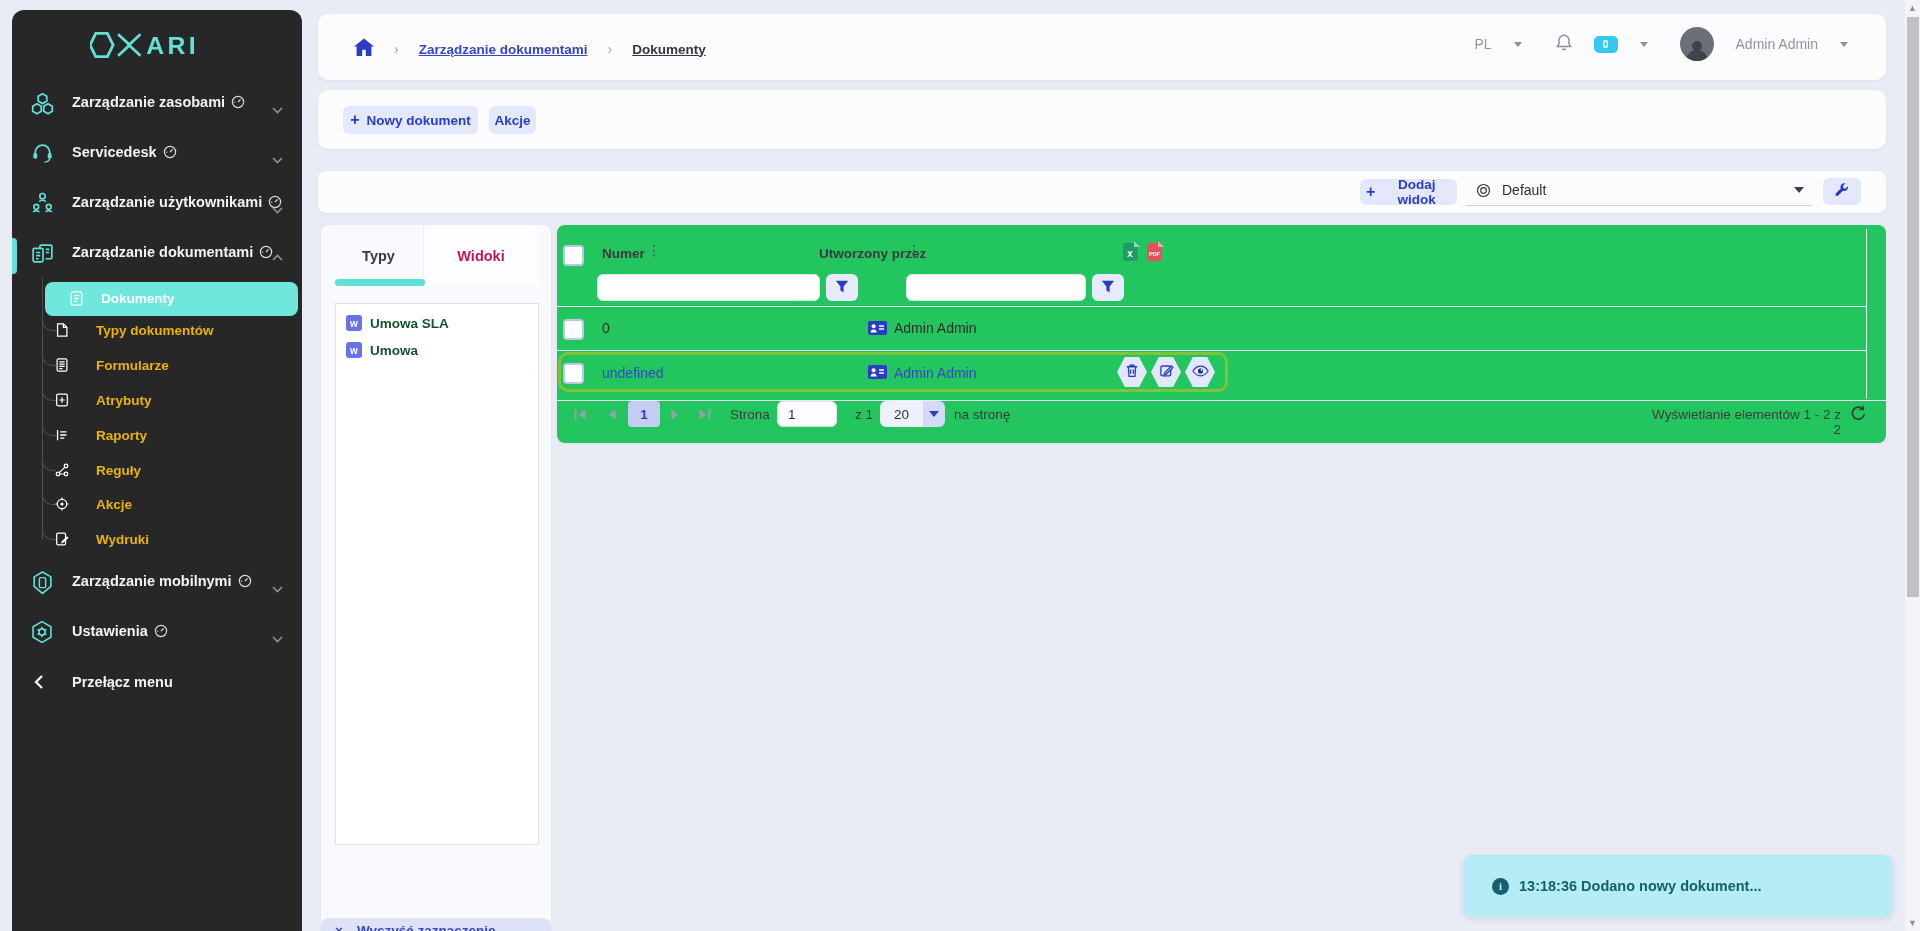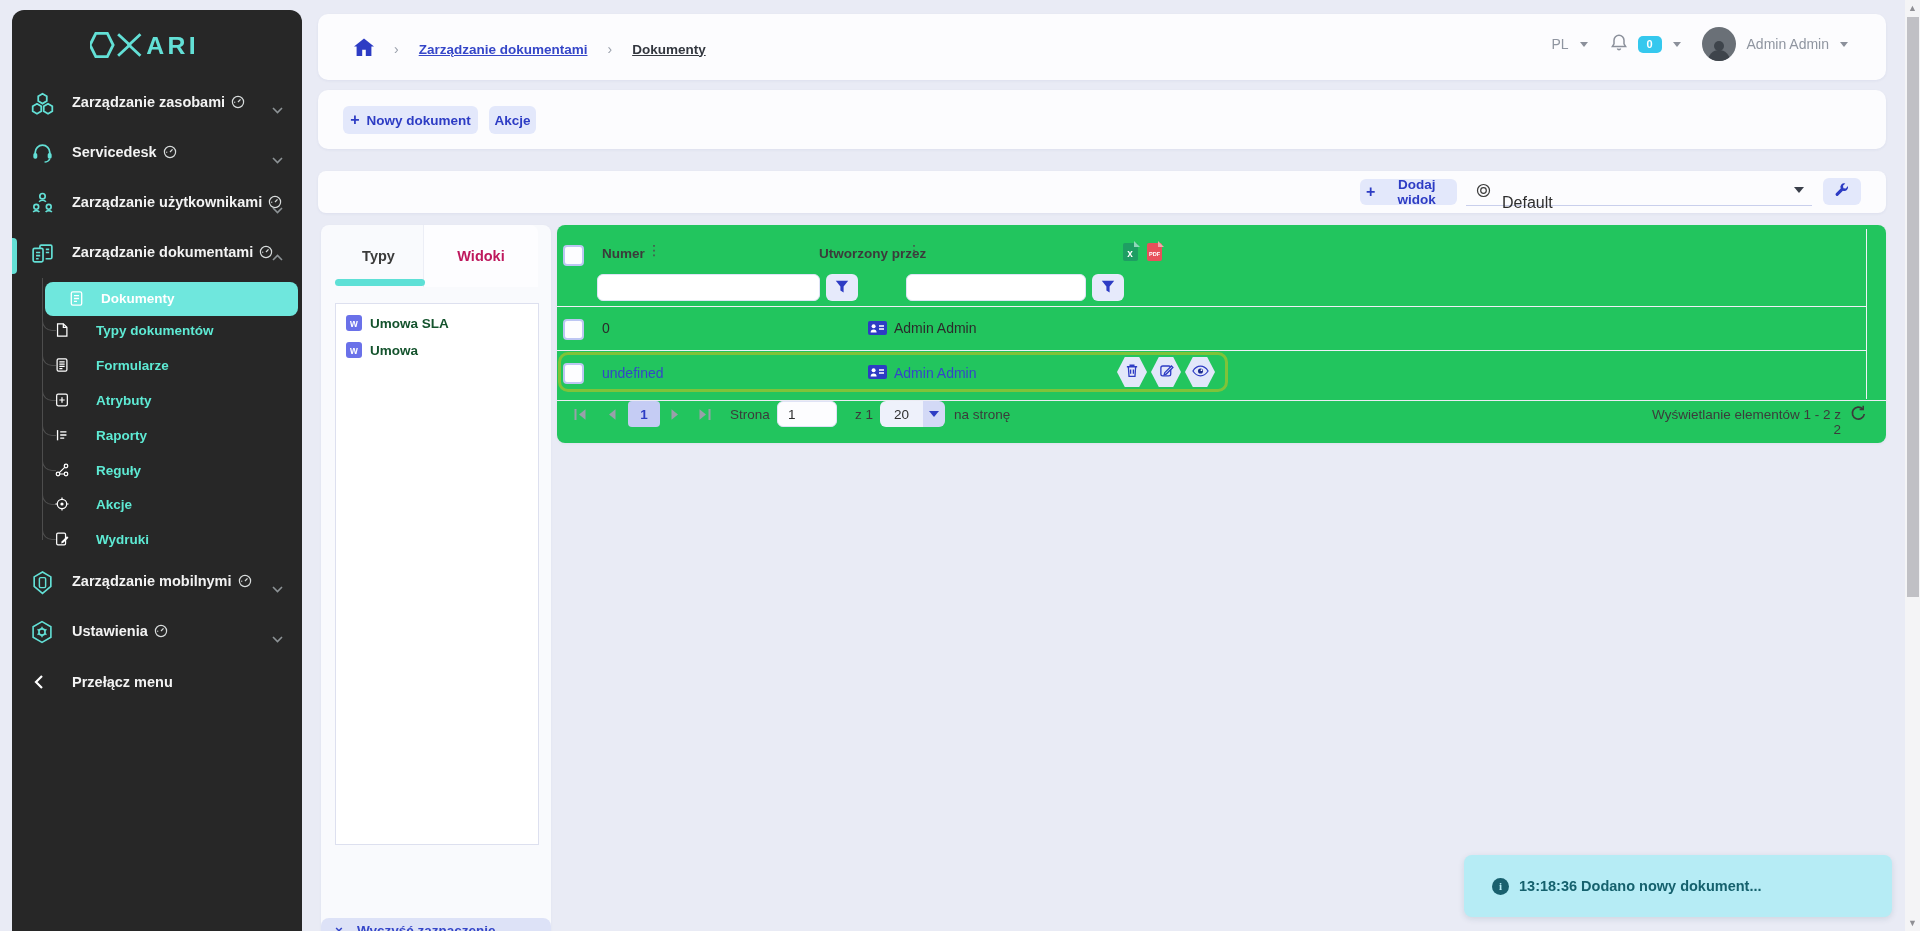--- a/index.html
+++ b/index.html
@@ -15,21 +15,21 @@
   .nav-item .nicon{position:absolute;left:17px;width:26px;height:26px;color:#63e0d6;display:flex;align-items:center;justify-content:center}
   .nav-item .nlabel{position:absolute;left:60px;font-size:14.5px;font-weight:700;color:#f3f3f3;white-space:nowrap}
   .gauge{display:inline-block;vertical-align:-2px;margin-left:6px;color:#d8dcdc}
   .chev{position:absolute;left:260px;top:22px;color:#8d9396}
   .chev.up{transform:rotate(180deg)}
   .active-bar{position:absolute;left:0;top:228px;width:5px;height:36px;background:#63e0d6;border-radius:0 4px 4px 0}
   .guide{position:absolute;left:30px;top:268px;width:1px;height:262px;background:#4d4d4d}
   .connector{position:absolute;left:30px;width:13px;height:17px;border-left:1px solid #4d4d4d;border-bottom:1px solid #4d4d4d;border-bottom-left-radius:10px}
   .sub-item{position:absolute;left:0;width:290px;height:32px;display:flex;align-items:center;cursor:pointer}
   .sub-item .sicon{position:absolute;left:41px;width:18px;height:18px;color:#fff;display:flex;align-items:center;justify-content:center}
-  .sub-item .slabel{position:absolute;left:84px;font-size:13.5px;font-weight:700;color:#5eead4;white-space:nowrap}
+  .sub-item .slabel{position:absolute;left:84px;font-size:13.5px;font-weight:700;color:#eab308;white-space:nowrap}
   .sub-pill{position:absolute;left:33px;top:272px;width:253px;height:34px;background:#6fe7dd;border-radius:8px;cursor:pointer}
   .sub-pill .sicon{position:absolute;left:23px;top:8px;width:18px;height:18px;color:#fff}
   .sub-pill .slabel{position:absolute;left:56px;top:9px;font-size:13.5px;font-weight:700;color:#fff}
 
   
   .crumb-link{color:#3546c8;text-decoration:underline;font-size:13.5px;font-weight:600;cursor:pointer}
   .crumb-current{color:#33373f;text-decoration:underline;font-size:13.5px;font-weight:600;cursor:pointer}
   .crumb-sep{color:#9aa0ab;font-size:14px}
   .caret{display:inline-block;width:0;height:0;border-left:4.5px solid transparent;border-right:4.5px solid transparent;border-top:5.5px solid #8b909b;cursor:pointer}
   .userbar-txt{color:#8f95a0;font-size:14px}
@@ -317,21 +317,21 @@
       <span class="cursor">
         <svg width="20" height="18" viewBox="0 0 20 18" fill="#2d3cc4">
             <path d="M10 .5 0 8.6h2.6V18h5.6v-6.2h3.6V18h5.6V8.6H20z"></path>
           </svg>
       </span>
       <span class="crumb-sep">›</span>
       <span class="crumb-link">Zarządzanie dokumentami</span>
       <span class="crumb-sep">›</span>
       <span class="crumb-current">Dokumenty</span>
     </div>
-    <div class="abs" style="right:38px;top:13px;display:flex;align-items:center;gap:11px">
+    <div class="abs" style="right:38px;top:13px;display:flex;align-items:center;gap:22px">
       <span class="userbar-txt cursor">PL</span>
       <span class="caret"></span>
       <span class="cursor" style="margin-left:12px">
         <svg width="16" height="19" viewBox="0 0 16 19" fill="none" stroke="#8b909b" stroke-width="1.5">
             <path d="M8 2.2a5 5 0 0 1 5 5v3.6l1.6 2.6H1.4L3 10.8V7.2a5 5 0 0 1 5-5z"></path>
             <path d="M6.4 15.6a1.7 1.7 0 0 0 3.2 0"></path>
           </svg>
       </span>
       <span class="badge cursor">0</span>
       <span class="caret"></span>
@@ -361,21 +361,21 @@
       <span class="plus">+</span>
       <span>Dodaj widok</span>
     </button>
     <div class="abs cursor" style="left:1148px;top:6px;width:346px;height:28px;border-bottom:1px solid #c9cfec">
       <span class="abs" style="left:10px;top:6px">
         <svg width="15" height="15" viewBox="0 0 15 15" fill="none" stroke="#3a3a3a" stroke-width="1.2">
             <circle cx="7.5" cy="7.5" r="6"></circle>
             <circle cx="7.5" cy="7.5" r="2.8"></circle>
           </svg>
       </span>
-      <span class="abs" style="left:36px;top:17px;font-size:16px;color:#2e2e2e">Default</span>
+      <span class="abs" style="left:36px;top:5px;font-size:14px;color:#2e2e2e">Default</span>
       <span class="abs" style="right:8px;top:10px;width:0;height:0;border-left:5px solid transparent;border-right:5px solid transparent;border-top:6px solid #3a3f4a"></span>
     </div>
     <button class="btn-soft abs" style="left:1505px;top:7px;width:38px;height:27px">
       <span>
         <svg width="16" height="16" viewBox="0 0 16 16" fill="#2d3cc4">
             <path d="M13.9 4.1a3.7 3.7 0 0 1-5 4.6L4.2 13.4a1.55 1.55 0 0 1-2.2-2.2L6.7 6.5a3.7 3.7 0 0 1 4.6-5L9 3.8l.4 2.4 2.4.4z"></path>
           </svg>
       </span>
     </button>
   </section>

